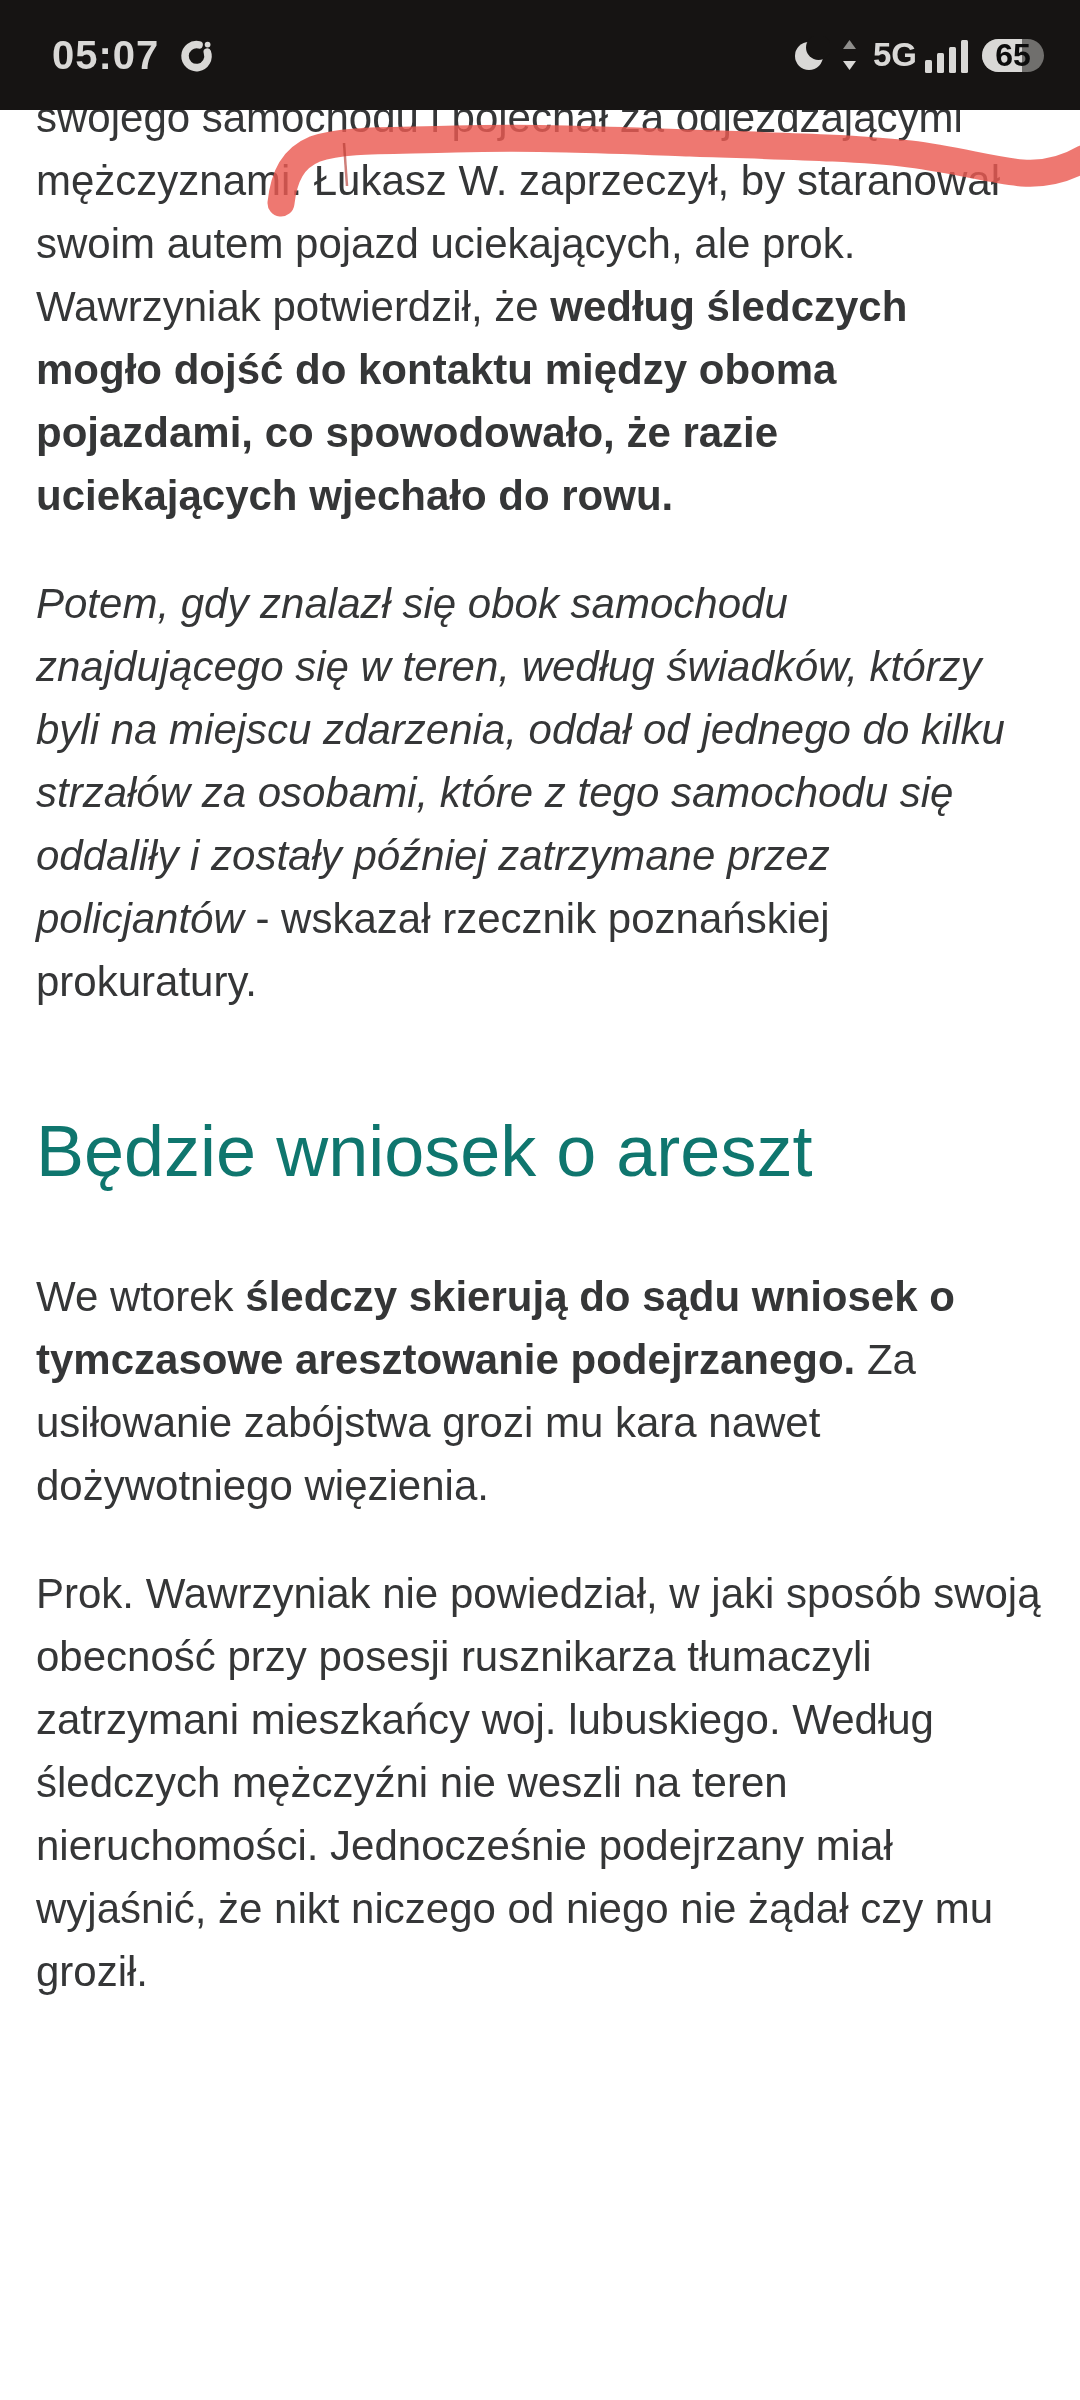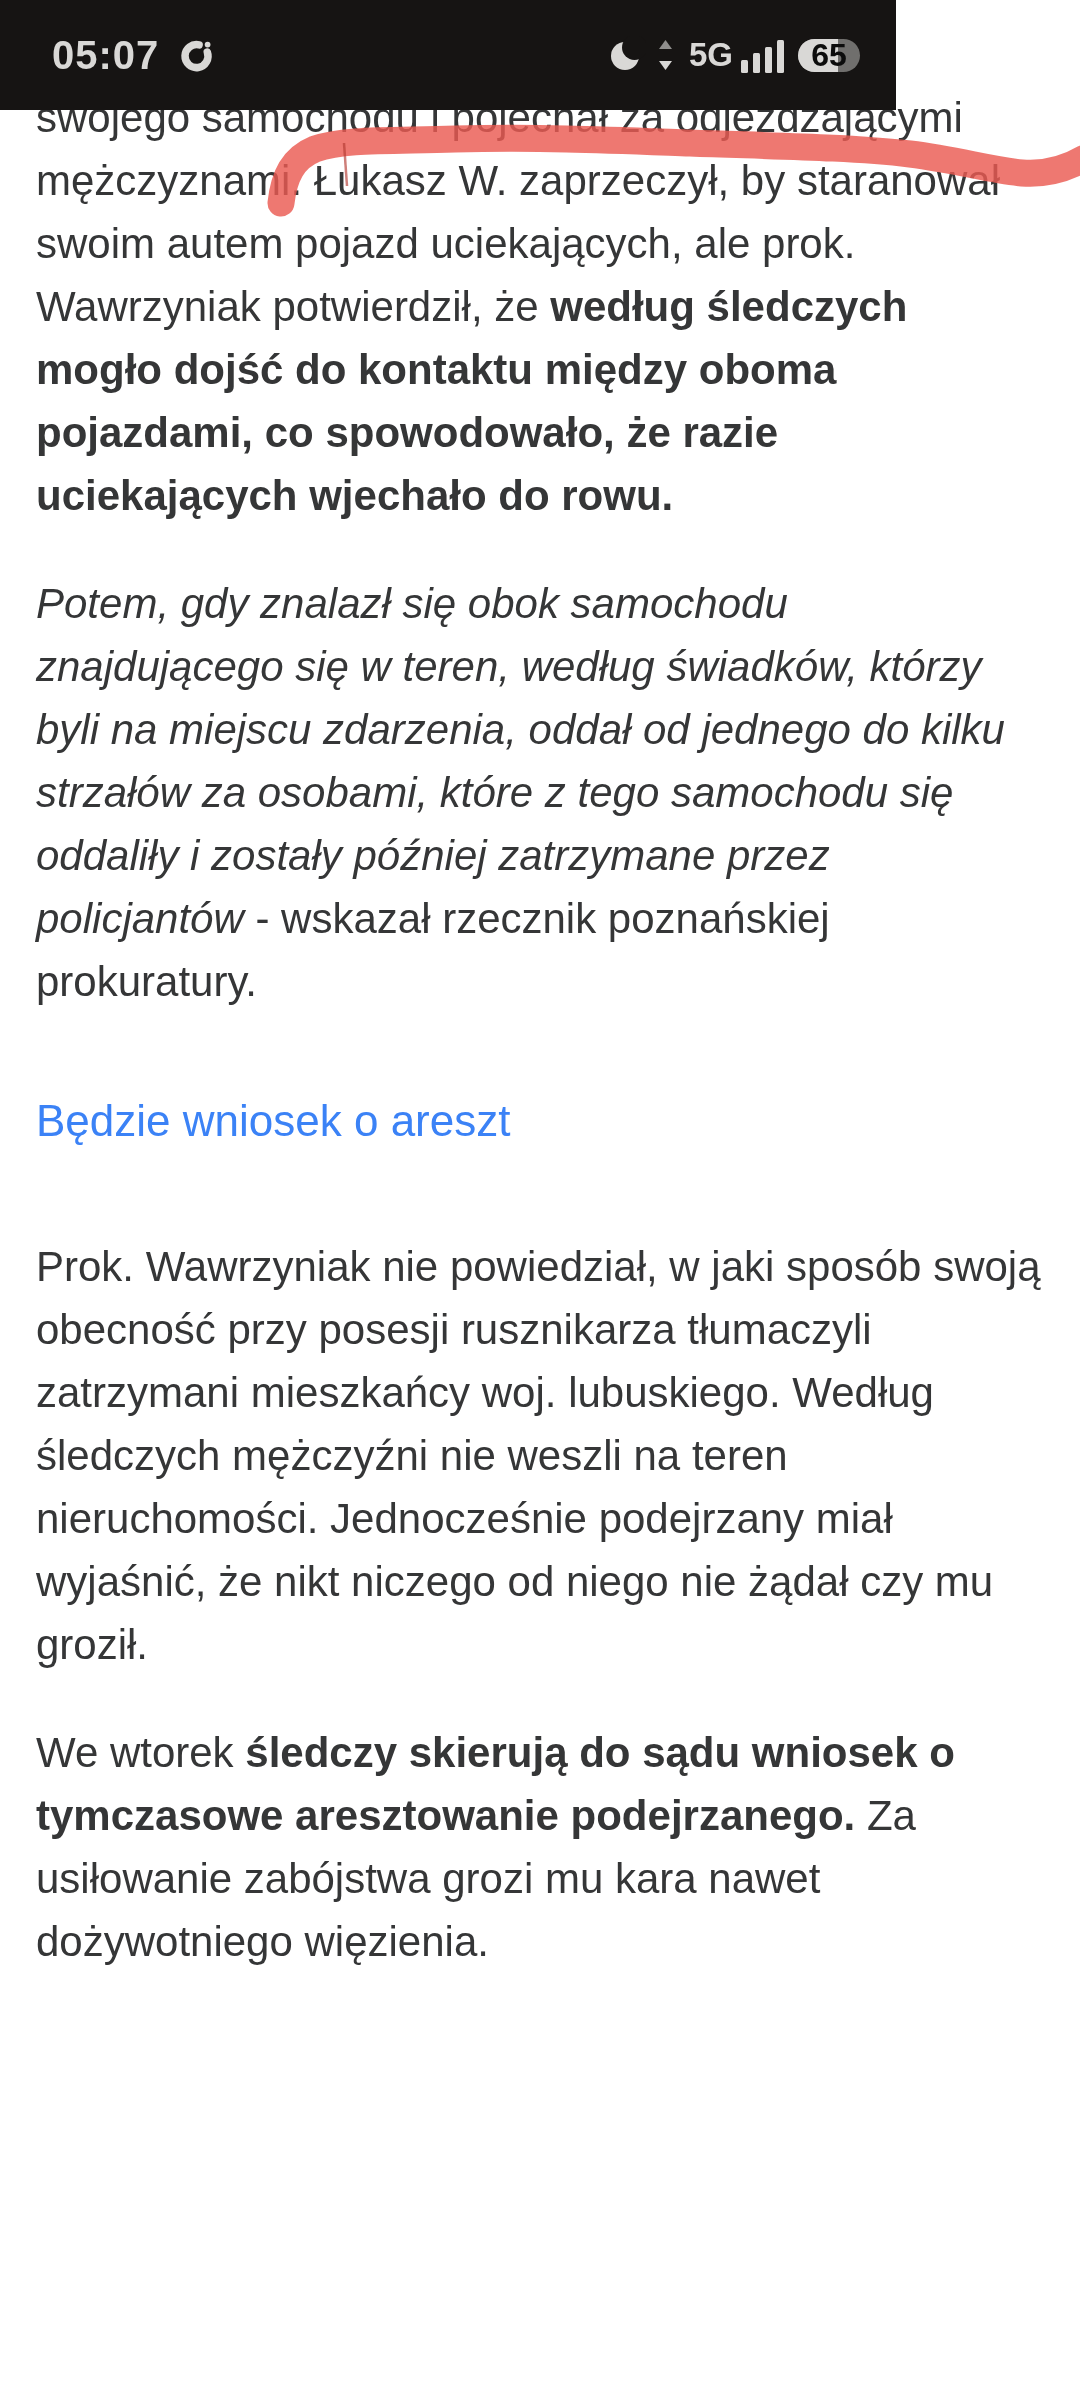--- a/index.html
+++ b/index.html
@@ -3,21 +3,21 @@
 <meta charset="utf-8">
 <style>
   html,body{margin:0;padding:0;}
   body{
     width:1080px;height:2400px;position:relative;overflow:hidden;
     background:#ffffff;
     font-family:"Liberation Sans",sans-serif;
   }
   
   .status-bar{
-    position:absolute;top:0;left:0;width:896px;height:110px;
+    position:absolute;top:0;left:0;width:1080px;height:110px;
     background:#161413;z-index:30;display:flex;align-items:center;
   }
   .sb-time{
     margin-left:52px;font-size:40px;font-weight:600;color:#d9d8d6;letter-spacing:1px;
   }
   .sb-sync{margin-left:20px;display:flex;align-items:center;}
   .sb-right{margin-left:auto;margin-right:36px;display:flex;align-items:center;}
   .sb-moon{display:flex;}
   .sb-arrows{display:flex;margin-left:12px;}
   .sb-net{font-size:33px;font-weight:700;color:#d9d8d6;margin-left:16px;}
@@ -35,22 +35,22 @@
   
   .article{
     position:relative;z-index:5;
     padding:86px 36px 0 36px;
     color:#353637;font-size:42px;line-height:63px;
   }
   .article p{margin:0 0 45px 0;}
   .article b{font-weight:700;}
   .article .it{font-style:italic;}
   .article h2{
-    font-size:44px;line-height:80px;font-weight:400;color:#3b82f6;
-    margin:68px 0 74px 0;
+    font-size:72px;line-height:80px;font-weight:400;color:#0f766e;
+    margin:98px 0 74px 0;
   }
   
   .marker-svg{position:absolute;top:0;left:0;z-index:10;pointer-events:none;}
   
   .nav-bar{
     position:absolute;left:0;bottom:0;width:1080px;height:112px;background:#ffffff;z-index:30;
   }
 </style>
 </head>
 <body>
@@ -94,23 +94,23 @@
   </span>
 </header>
 
 <main class="article">
   <p><span>swojego samochodu i pojechał za odjeżdżającymi mężczyznami. Łukasz W. zaprzeczył, by staranował swoim autem pojazd uciekających, ale prok. Wawrzyniak potwierdził, że </span><b>według śledczych mogło dojść do kontaktu między oboma pojazdami, co spowodowało, że razie uciekających wjechało do rowu.</b></p>
 
   <p><span class="it">Potem, gdy znalazł się obok samochodu znajdującego się w teren, według świadków, którzy byli na miejscu zdarzenia, oddał od jednego do kilku strzałów za osobami, które z tego samochodu się oddaliły i zostały później zatrzymane przez policjantów</span><span> - wskazał rzecznik poznańskiej prokuratury.</span></p>
 
   <h2>Będzie wniosek o areszt</h2>
 
+  <p><span>We wtorek </span><b>śledczy skierują do sądu wniosek o tymczasowe aresztowanie podejrzanego.</b><span> Za usiłowanie zabójstwa grozi mu kara nawet dożywotniego więzienia.</span></p>
+
   <p><span>Prok. Wawrzyniak nie powiedział, w jaki sposób swoją obecność przy posesji rusznikarza tłumaczyli zatrzymani mieszkańcy woj. lubuskiego. Według śledczych mężczyźni nie weszli na teren nieruchomości. Jednocześnie podejrzany miał wyjaśnić, że nikt niczego od niego nie żądał czy mu groził.</span></p>
-
-  <p><span>We wtorek </span><b>śledczy skierują do sądu wniosek o tymczasowe aresztowanie podejrzanego.</b><span> Za usiłowanie zabójstwa grozi mu kara nawet dożywotniego więzienia.</span></p>
 
 </main>
 
 <svg class="marker-svg" width="1080" height="300" viewBox="0 0 1080 300">
   <path d="M 281 203
            C 284 176, 293 158, 315 149
            C 344 139, 385 141, 455 139
            C 545 137, 610 140, 690 143
            C 770 146, 850 147, 910 154
            C 958 160, 990 170, 1022 173

